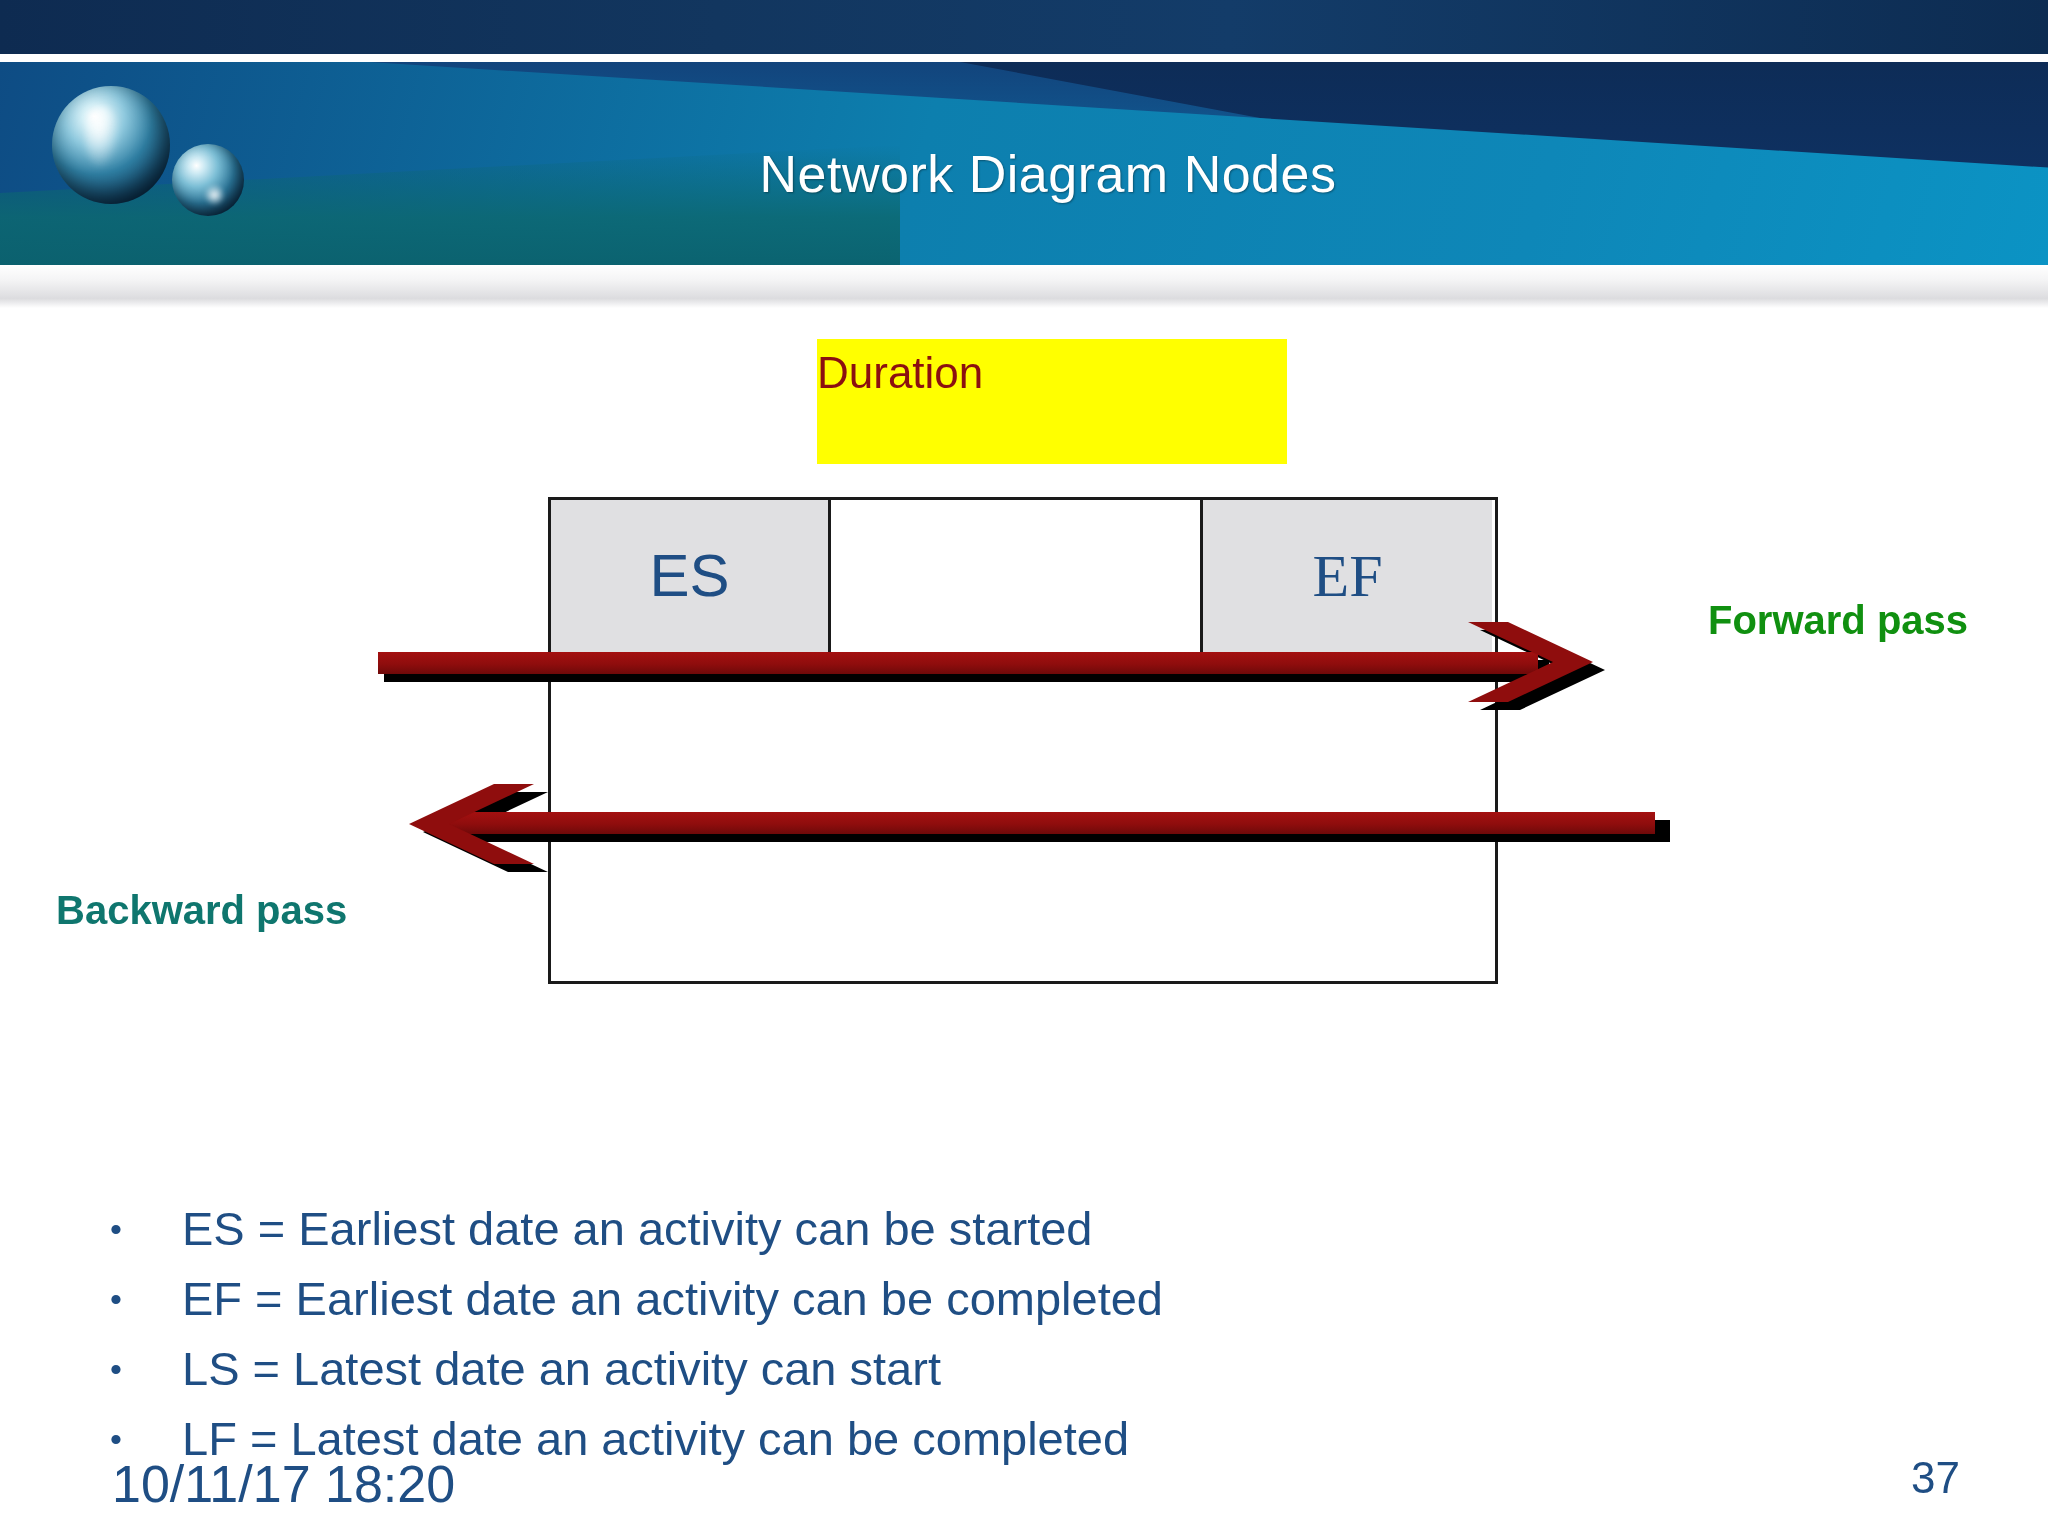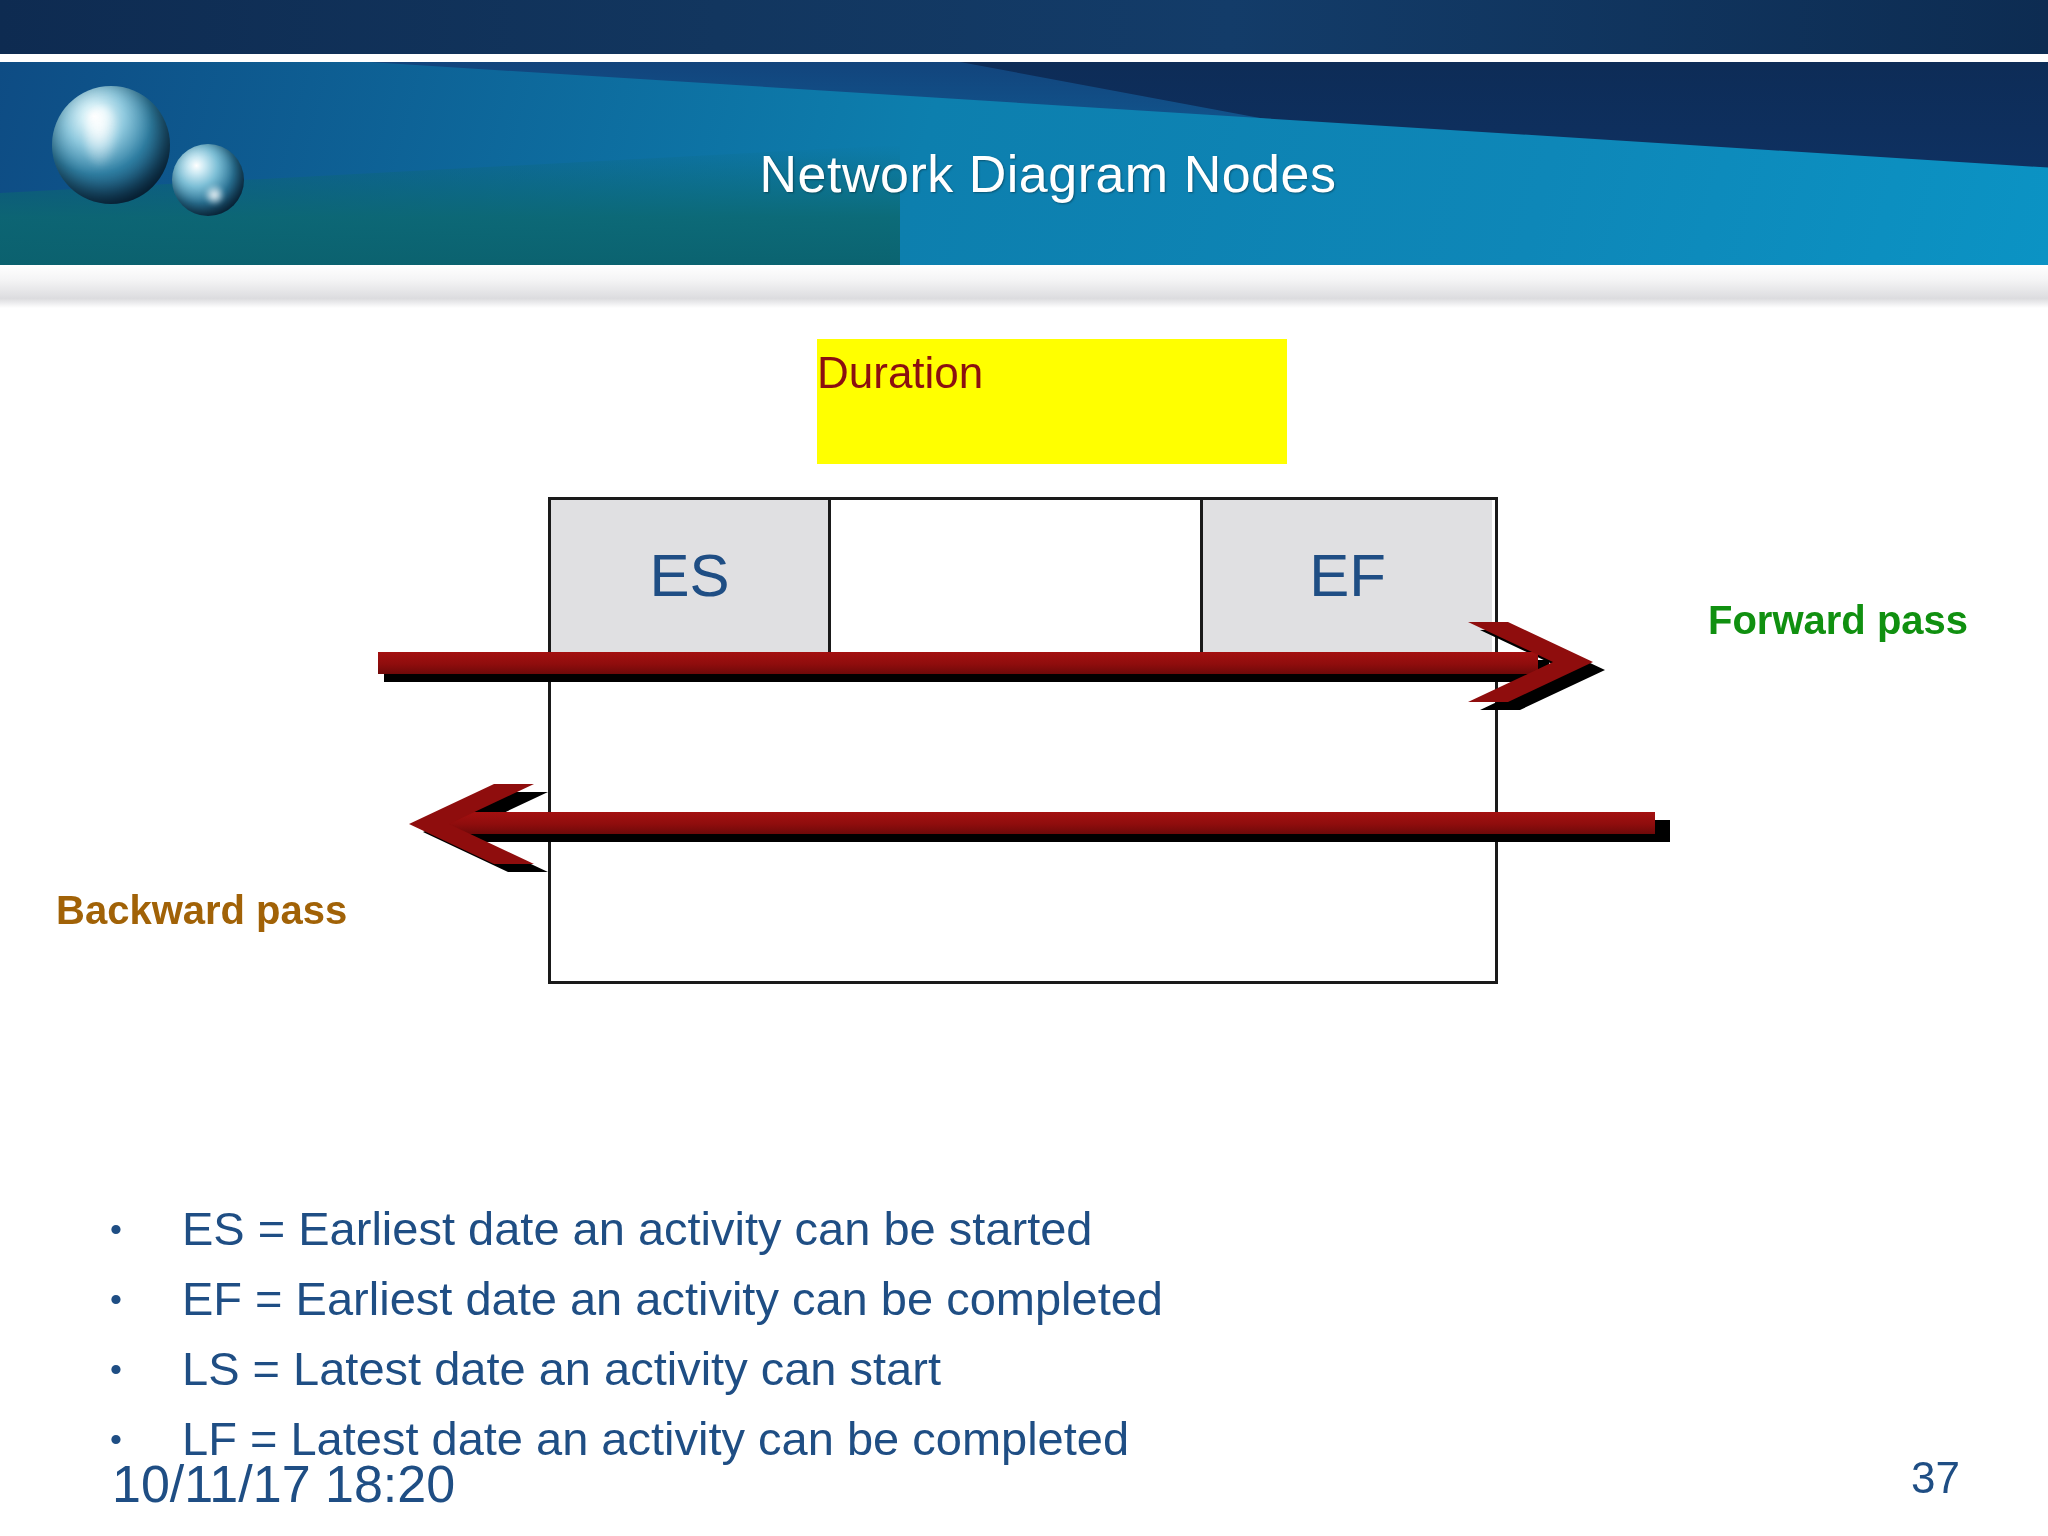--- a/index.html
+++ b/index.html
@@ -172,21 +172,21 @@
     align-items: center;
     justify-content: center;
     color: #1f4e84;
     font-size: 60px;
     line-height: 1;
   }
   .cell-gray { background: #e0e0e2; }
   .cell-white { background: #ffffff; }
   .cell-left  { width: 280px; border-right: 3px solid #1a1a1a; }
   .cell-mid   { width: 372px; border-right: 3px solid #1a1a1a; }
-  .cell-right { width: 289px; }
+  .cell-right { width: 289px; font-family: Liberation Serif, serif; }
   .cell-full  { width: 100%; background: #ffffff; }
 
   #node-row-top { border-bottom: 3px solid #1a1a1a; }
   #node-row-mid { border-bottom: 3px solid #1a1a1a; }
 
   
   #forward-arrow-group {
     position: absolute;
     left: 370px; top: 630px;
     width: 1320px; height: 80px;
@@ -251,21 +251,21 @@
     left: 1708px; top: 600px;
     color: #109010;
     font-size: 40px;
     font-weight: bold;
     line-height: 1;
     white-space: nowrap;
   }
   #backward-pass-label {
     position: absolute;
     left: 56px; top: 890px;
-    color: #a16207;
+    color: #0f766e;
     font-size: 40px;
     font-weight: bold;
     line-height: 1;
     white-space: nowrap;
   }
 
   
   #bullet-list {
     position: absolute;
     left: 110px; top: 1200px;

